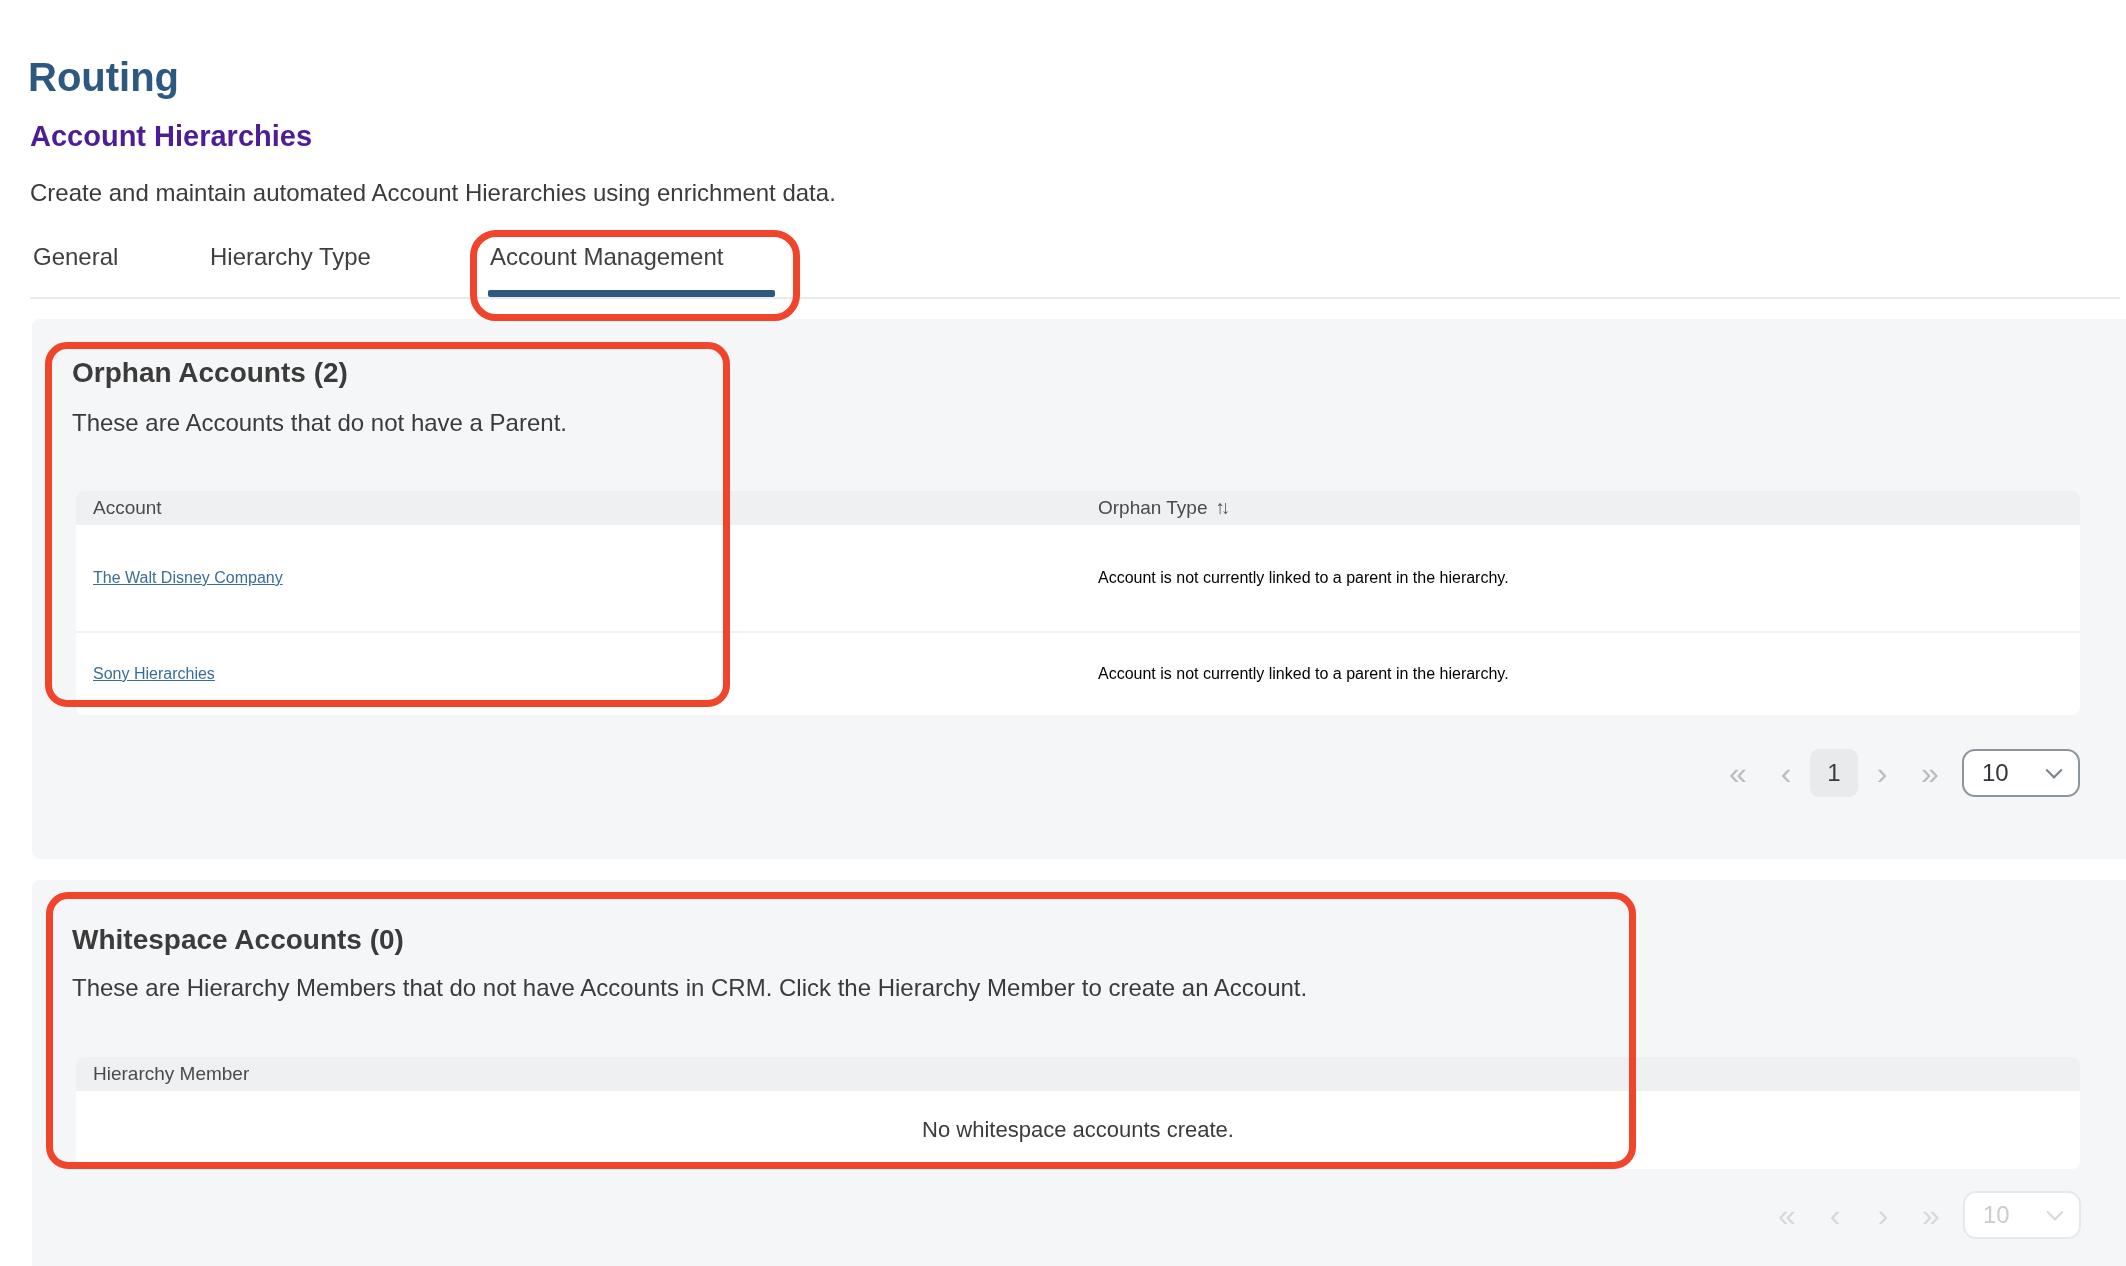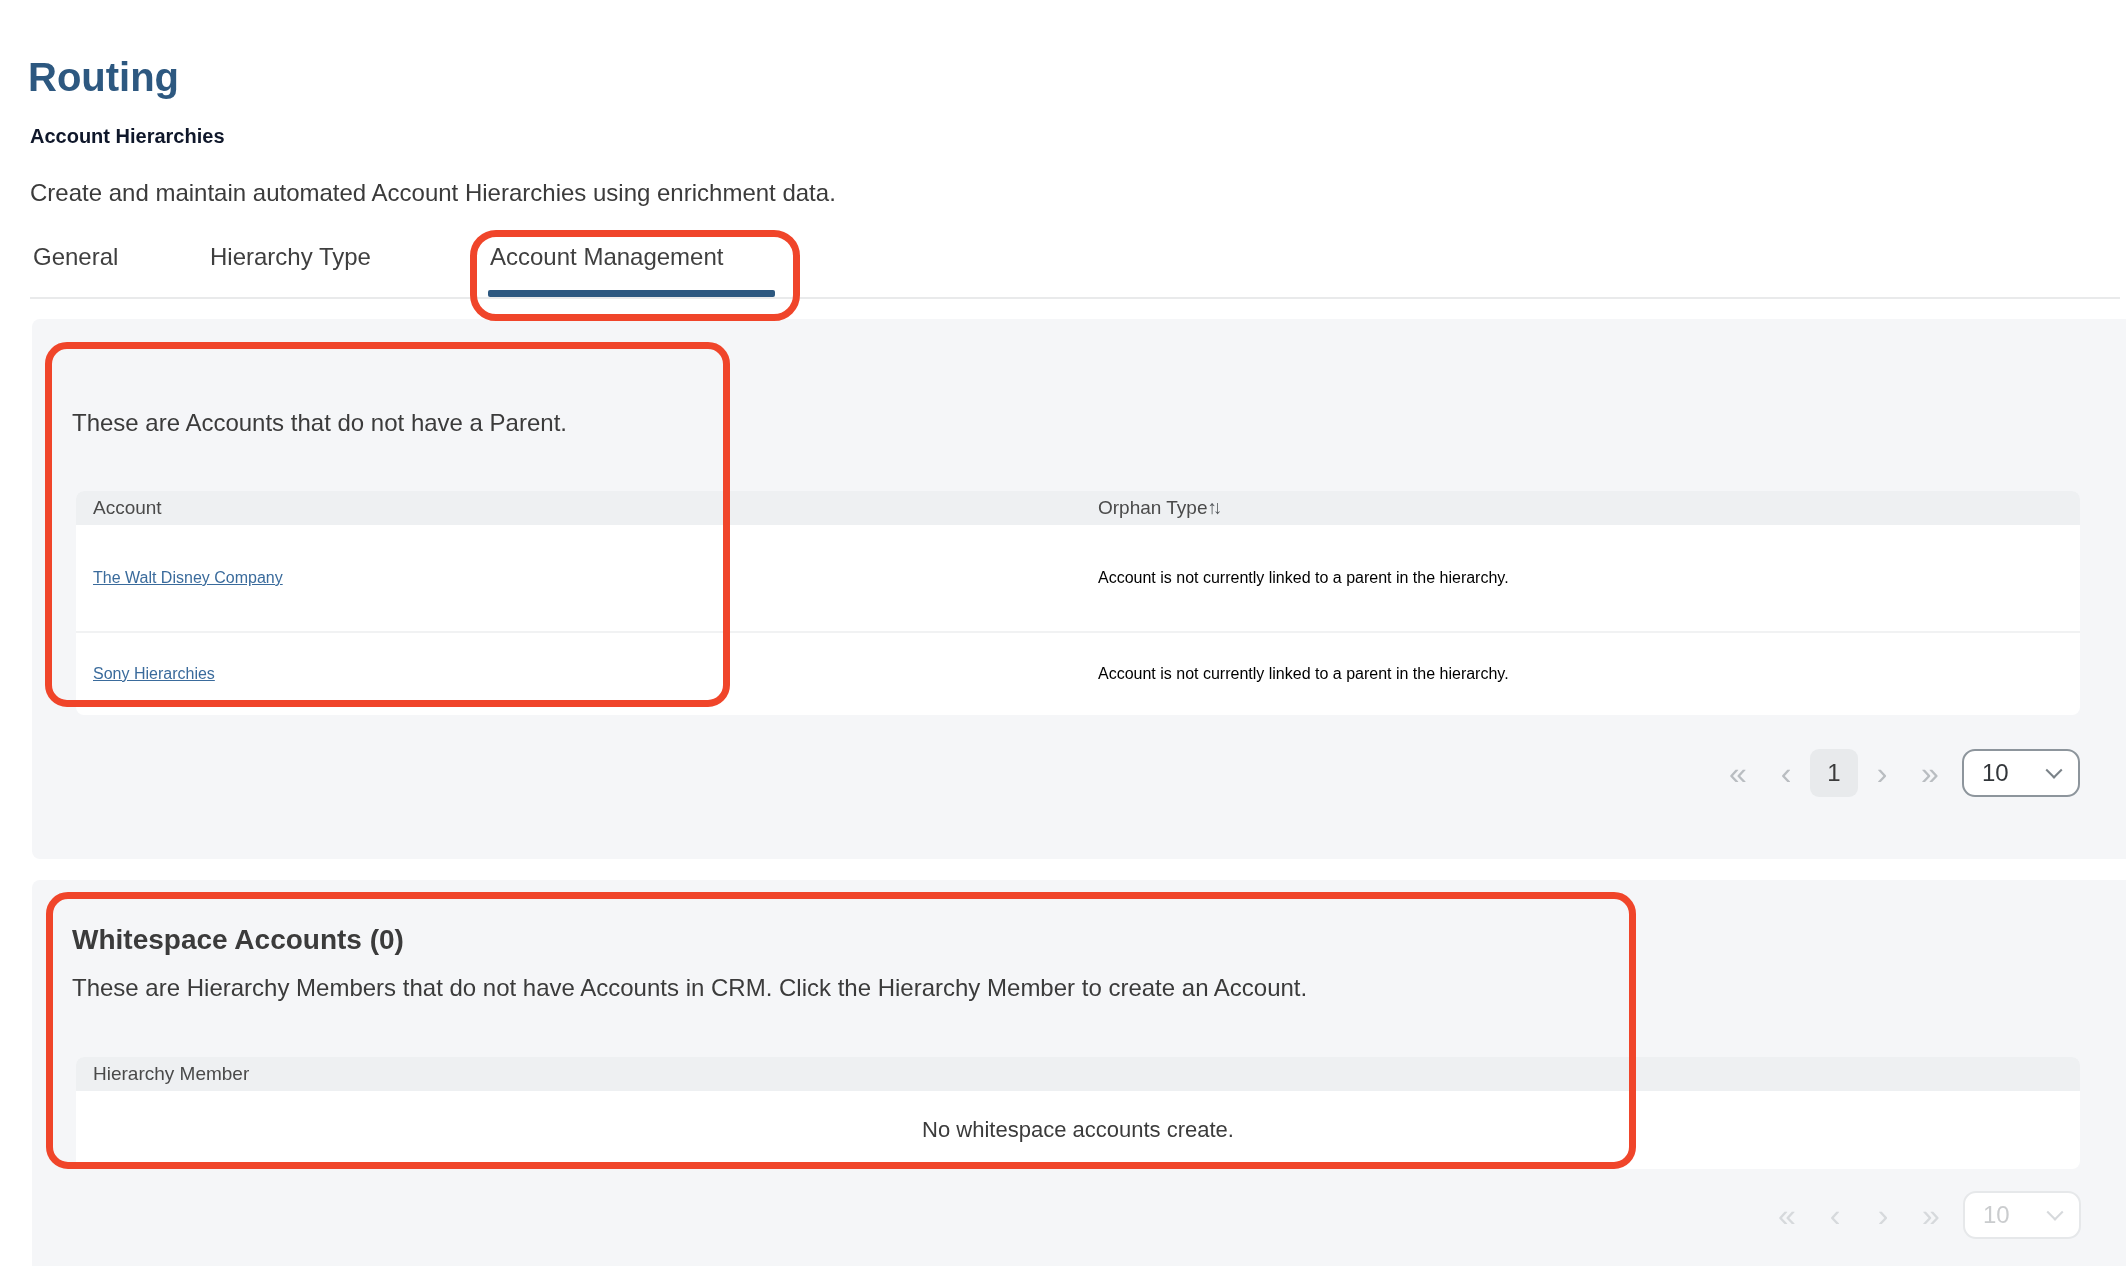--- a/index.html
+++ b/index.html
@@ -20,23 +20,23 @@
 
   
   .page-title {
     left: 28px; top: 2px;
     font-size: 40px; font-weight: 700;
     line-height: 56px;
     color: var(--accent-blue);
   }
   .page-subtitle {
     left: 30px; top: 66px;
-    font-size: 20px; font-weight: 700;
+    font-size: 29px; font-weight: 700;
     line-height: 46px;
-    color: #0f172a;
+    color: #4c1d95;
   }
   .page-description {
     left: 30px; top: 126px;
     font-size: 24px; line-height: 40px;
     color: #3b3b3b;
   }
 
   
   .tab {
     top: 192px;
@@ -102,21 +102,21 @@
   .thead {
     display: flex;
     align-items: center;
     height: 34px;
     background: #eef0f2;
     border-radius: 8px 8px 0 0;
     font-size: 19px;
     color: #4a4a4a;
   }
   .th-account, .th-member { width: 1022px; padding-left: 17px; }
-  .th-orphan-type { display: flex; align-items: flex-start; }
+  .th-orphan-type { display: flex; align-items: flex-start; gap: 8px; }
   .sort-icon {
     font-size: 19px;
     color: #55595d;
     letter-spacing: -4px;
     padding-right: 4px;
     cursor: pointer;
   }
   .trow {
     display: flex;
     align-items: center;
@@ -217,20 +217,21 @@
   <h2 class="abs page-subtitle">Account Hierarchies</h2>
   <p class="abs page-description">Create and maintain automated Account Hierarchies using enrichment data.</p>
 
   <div class="abs tab tab-general">General</div>
   <div class="abs tab tab-hierarchy">Hierarchy Type</div>
   <div class="abs tab tab-account-mgmt">Account Management</div>
   <div class="abs tab-underline"></div>
   <div class="abs tabbar-line"></div>
 
   <section class="abs panel panel-orphan">
+    <h3 class="abs section-title">Orphan Accounts (2)</h3>
     <p class="abs section-desc">These are Accounts that do not have a Parent.</p>
 
     <div class="abs table">
       <div class="thead">
         <div class="th-account">Account</div>
         <div class="th-orphan-type">
           <span>Orphan Type</span>
           <span class="sort-icon">↑↓</span>
         </div>
       </div>

